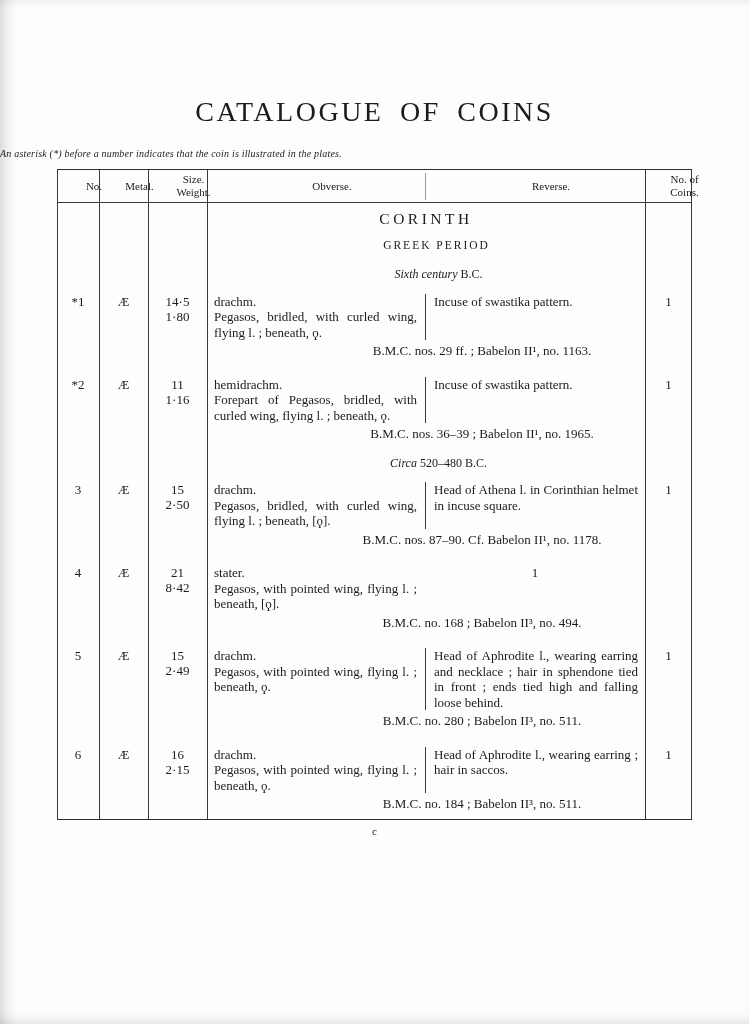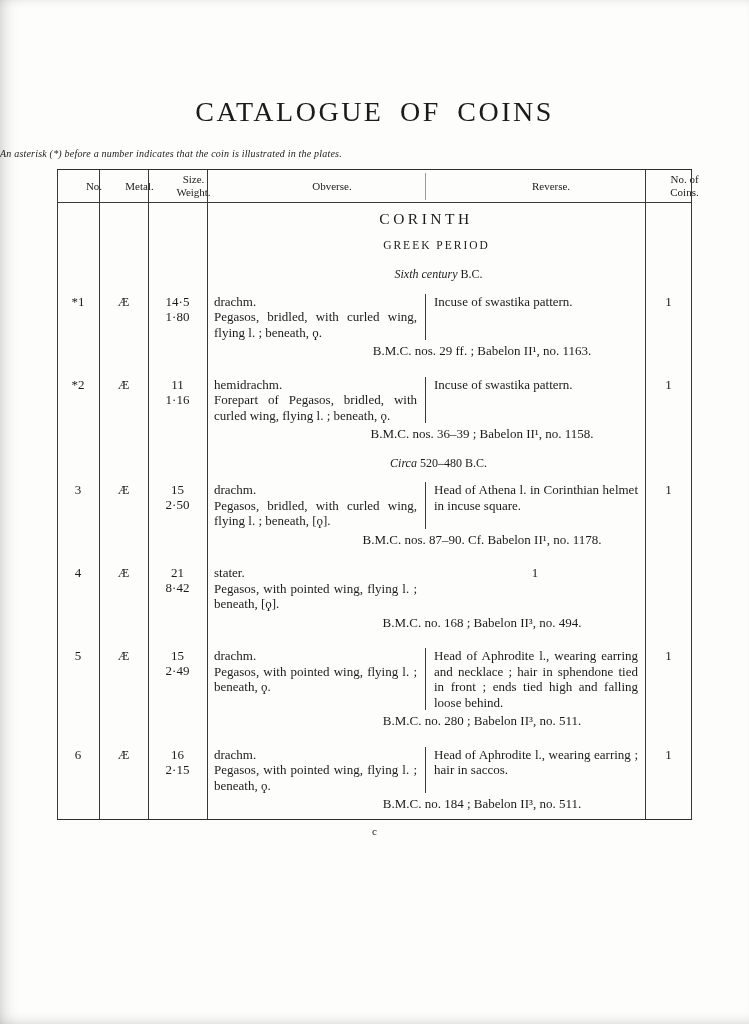--- a/index.html
+++ b/index.html
@@ -177,21 +177,21 @@
           <div>11</div>
           <div>1·16</div>
         </div>
         <div class="c-obv">
           <div class="denom">hemidrachm.</div>
           <div class="desc">Forepart of Pegasos, bridled, with curled wing, flying l. ; beneath, ϙ.</div>
         </div>
         <div class="c-rev">Incuse of swastika pattern.</div>
         <div class="c-coins">1</div>
       </div>
-      <div class="ref">B.M.C. nos. 36–39 ; Babelon II¹, no. 1158.</div>
+      <div class="ref">B.M.C. nos. 36–39 ; Babelon II¹, no. 1965.</div>
 
       <div class="ghead"><span class="it">Circa</span> <span>520–480 B.C.</span></div>
 
       <div class="entry">
         <div class="c-no">3</div>
         <div class="c-metal">Æ</div>
         <div class="c-sw">
           <div>15</div>
           <div>2·50</div>
         </div>

